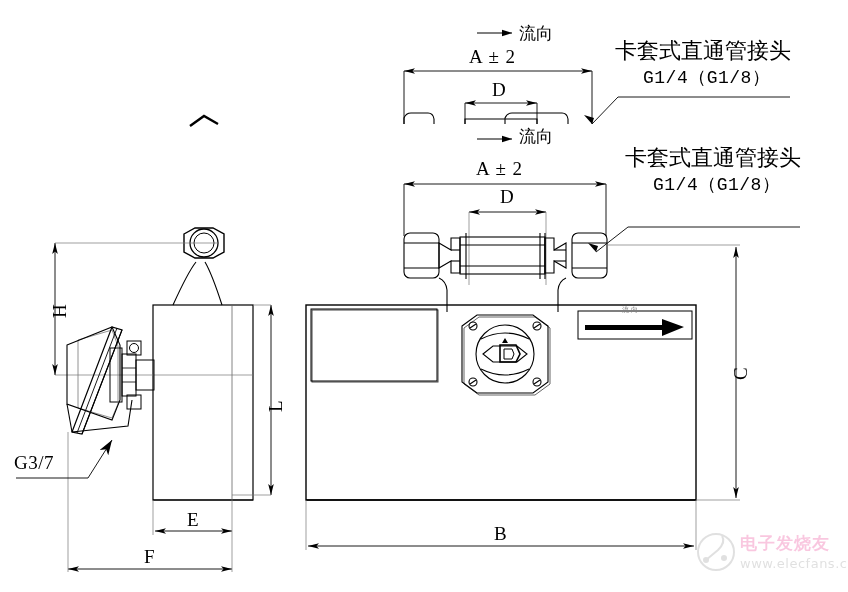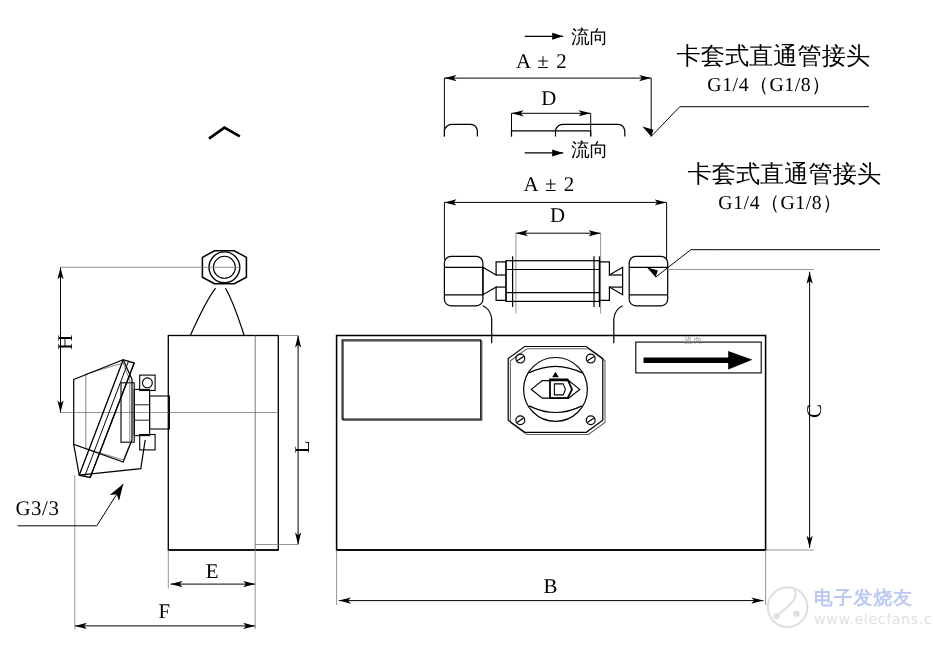--- a/index.html
+++ b/index.html
@@ -37,21 +37,21 @@
     font-family: "Liberation Serif", serif;
     transform: rotate(-90deg);
     transform-origin: left top;
   }
   .note-cn {
     font-size: 22px;
     font-family: "DejaVu Sans", sans-serif;
   }
   .note-en {
     font-size: 18px;
-    font-family: Liberation Serif, serif;
+    font-family: Liberation Mono, monospace;
     letter-spacing: 0.5px;
     text-align: center;
   }
   .flow-cn {
     font-size: 17px;
     font-family: "DejaVu Sans", sans-serif;
   }
   .apm {
     font-size: 19px;
     font-family: Liberation Serif, serif;
@@ -71,21 +71,21 @@
     height: 58px;
     opacity: 0.30;
     pointer-events: none;
   }
   #watermark .wm-text {
     position: absolute;
     left: 44px;
     top: 4px;
     font-family: "DejaVu Sans", sans-serif;
     font-size: 17px;
-    color: #1d4ed8;
+    color: #ec4899;
     font-weight: bold;
     letter-spacing: 1px;
   }
   #watermark .wm-url {
     position: absolute;
     left: 44px;
     top: 28px;
     font-family: "DejaVu Sans", sans-serif;
     font-size: 13px;
     color: #9a9a9a;
@@ -342,21 +342,21 @@
   <span class="lbl dim-letter-rot" style="left:265px; top:412px;">L</span>
 
   <span class="lbl dim-letter" style="left:187px; top:509px;">E</span>
 
   <span class="lbl dim-letter" style="left:144px; top:546px;">F</span>
 
   <span class="lbl dim-letter" style="left:494px; top:523px;">B</span>
 
   <span class="lbl dim-letter-rot" style="left:730px; top:380px;">C</span>
 
-  <span class="lbl g34" style="left:14px; top:452px;">G3/3</span>
+  <span class="lbl g34" style="left:14px; top:452px;">G3/7</span>
 
   <span class="plate-txt" style="left:622px; top:305px;">流向</span>
 
   <div id="watermark">
     <svg width="40" height="46" viewBox="0 0 40 46">
       <circle cx="20" cy="24" r="18" fill="none" stroke="#9a9a9a" stroke-width="2"></circle>
       <path d="M10,32 L22,22 Q30,14 26,8" fill="none" stroke="#9a9a9a" stroke-width="2"></path>
       <circle cx="10" cy="32" r="3" fill="#9a9a9a"></circle>
       <circle cx="28" cy="30" r="3" fill="#9a9a9a"></circle>
     </svg>

